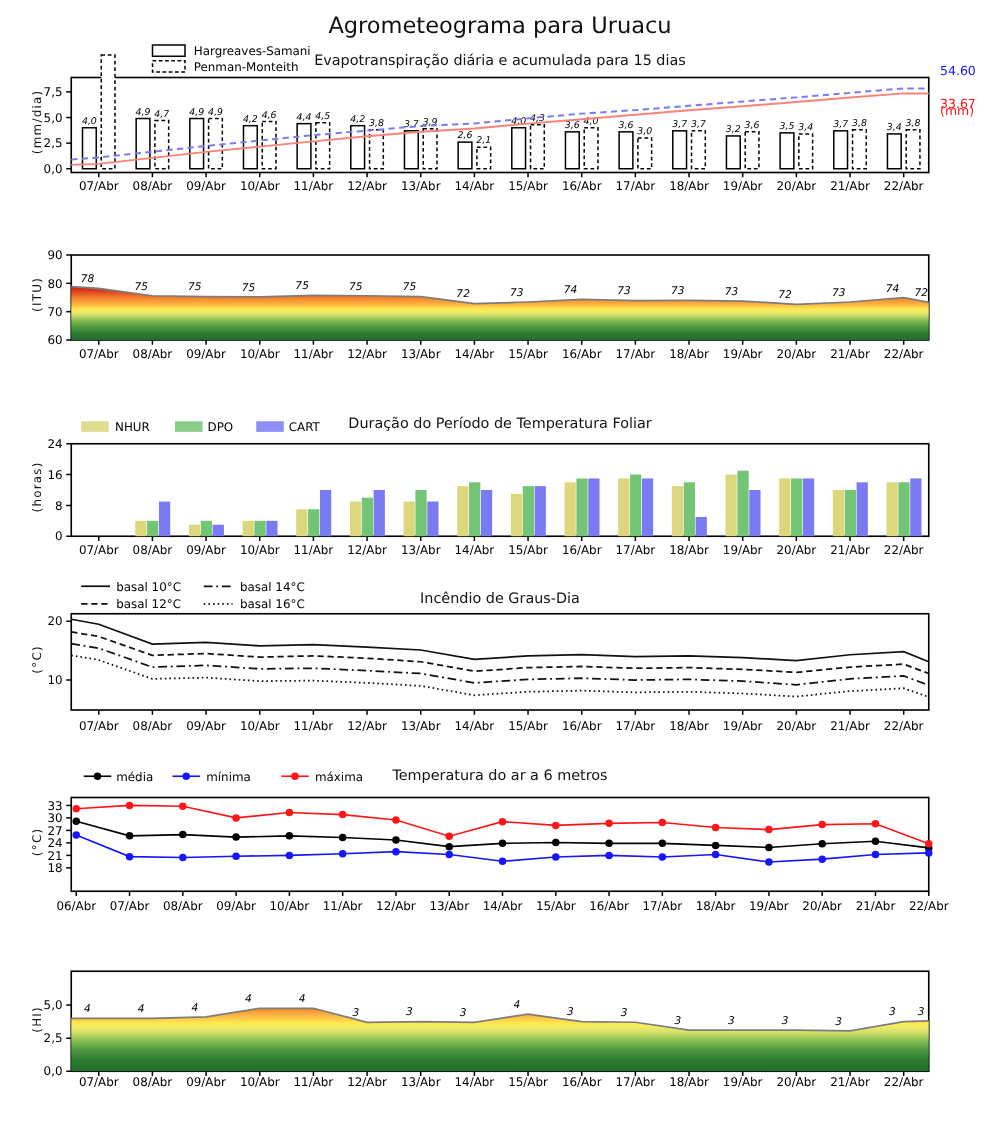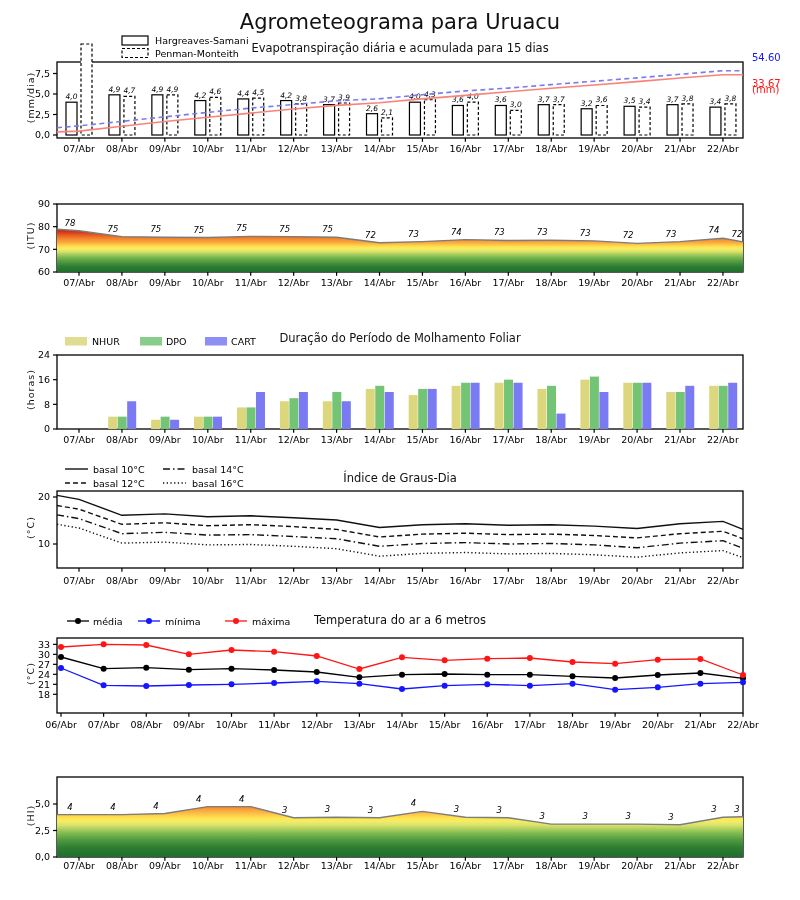--- a/index.html
+++ b/index.html
@@ -1,19 +1,19 @@
 <!DOCTYPE html>
 <html><head>
 <meta charset="utf-8">
 <style>
   html,body{margin:0;padding:0;background:#fff;}
   #page{position:relative;width:800px;height:900px;background:#fff;overflow:hidden;
         font-family:"DejaVu Sans","Liberation Sans",sans-serif;color:#000;}
   .main-title{position:absolute;top:10px;left:0;width:800px;text-align:center;
-              font-size:21px;color:#111;}
+              font-size:18px;color:#111;}
   .chart{position:absolute;left:0;width:800px;}
   .ctitle{position:absolute;left:0;width:800px;text-align:center;font-size:11.5px;color:#111;}
   .ylab{position:absolute;left:-20px;width:100px;text-align:center;font-size:9.5px;
         letter-spacing:1px;transform:rotate(-90deg);color:#111;}
   .rlab{position:absolute;left:752px;width:48px;font-size:10px;}
   svg.plot{position:absolute;top:0;left:0;}
   text{font-family:"DejaVu Sans","Liberation Sans",sans-serif;}
 </style>
 </head>
 <body>
@@ -252,21 +252,21 @@
         <text x="542.23" y="63.2662" text-anchor="middle" font-size="8.5" font-style="italic">73</text>
         <text x="585.16" y="63.946209999999994" text-anchor="middle" font-size="8.5" font-style="italic">73</text>
         <text x="628.09" y="66.43958" text-anchor="middle" font-size="8.5" font-style="italic">72</text>
         <text x="671.02" y="64.62621999999999" text-anchor="middle" font-size="8.5" font-style="italic">73</text>
         <text x="713.95" y="61.22616999999998" text-anchor="middle" font-size="8.5" font-style="italic">74</text>
         <text x="737" y="64.85289" text-anchor="middle" font-size="8.5" font-style="italic">72</text>
       </svg>
   </section>
 
   <section class="chart" style="top:316px;height:134px">
-    <div class="ctitle" style="top:15px">Duração do Período de Molhamento Foliar</div>
+    <div class="ctitle" style="top:15px">Duração do Período de Temperatura Foliar</div>
     <div class="ylab" style="top:68px">(horas)</div>
     <svg class="plot" width="800" height="134">
         <rect x="57" y="39" width="686" height="74" fill="none" stroke="#000" stroke-width="1.3"></rect>
         <line x1="53" y1="113" x2="57" y2="113" stroke="#000" stroke-width="1.2"></line>
         <text x="50" y="116.4" text-anchor="end" font-size="9.5">0</text>
         <line x1="53" y1="88.3336" x2="57" y2="88.3336" stroke="#000" stroke-width="1.2"></line>
         <text x="50" y="91.73360000000001" text-anchor="end" font-size="9.5">8</text>
         <line x1="53" y1="63.6672" x2="57" y2="63.6672" stroke="#000" stroke-width="1.2"></line>
         <text x="50" y="67.0672" text-anchor="end" font-size="9.5">16</text>
         <line x1="53" y1="39.0008" x2="57" y2="39.0008" stroke="#000" stroke-width="1.2"></line>
@@ -351,21 +351,21 @@
         <rect x="65" y="21" width="22" height="8.5" fill="#dcd77c" opacity="0.85"></rect>
         <text x="92" y="29" font-size="9.5">NHUR</text>
         <rect x="140" y="21" width="22" height="8.5" fill="#74c476" opacity="0.85"></rect>
         <text x="166" y="29" font-size="9.5">DPO</text>
         <rect x="205" y="21" width="22" height="8.5" fill="#7a7af2" opacity="0.85"></rect>
         <text x="231" y="29" font-size="9.5">CART</text>
       </svg>
   </section>
 
   <section class="chart" style="top:452px;height:144px">
-    <div class="ctitle" style="top:19px">Índice de Graus-Dia</div>
+    <div class="ctitle" style="top:19px">Incêndio de Graus-Dia</div>
     <div class="ylab" style="top:70px">(°C)</div>
     <svg class="plot" width="800" height="144">
         <rect x="57" y="39" width="686" height="77" fill="none" stroke="#000" stroke-width="1.3"></rect>
         <line x1="53" y1="92" x2="57" y2="92" stroke="#000" stroke-width="1.2"></line>
         <text x="50" y="95.4" text-anchor="end" font-size="9.5">10</text>
         <line x1="53" y1="45" x2="57" y2="45" stroke="#000" stroke-width="1.2"></line>
         <text x="50" y="48.4" text-anchor="end" font-size="9.5">20</text>
         <line x1="79" y1="116" x2="79" y2="119.8" stroke="#000" stroke-width="1.2"></line>
         <text x="79" y="132" text-anchor="middle" font-size="9.5">07/Abr</text>
         <line x1="121.93" y1="116" x2="121.93" y2="119.8" stroke="#000" stroke-width="1.2"></line>

